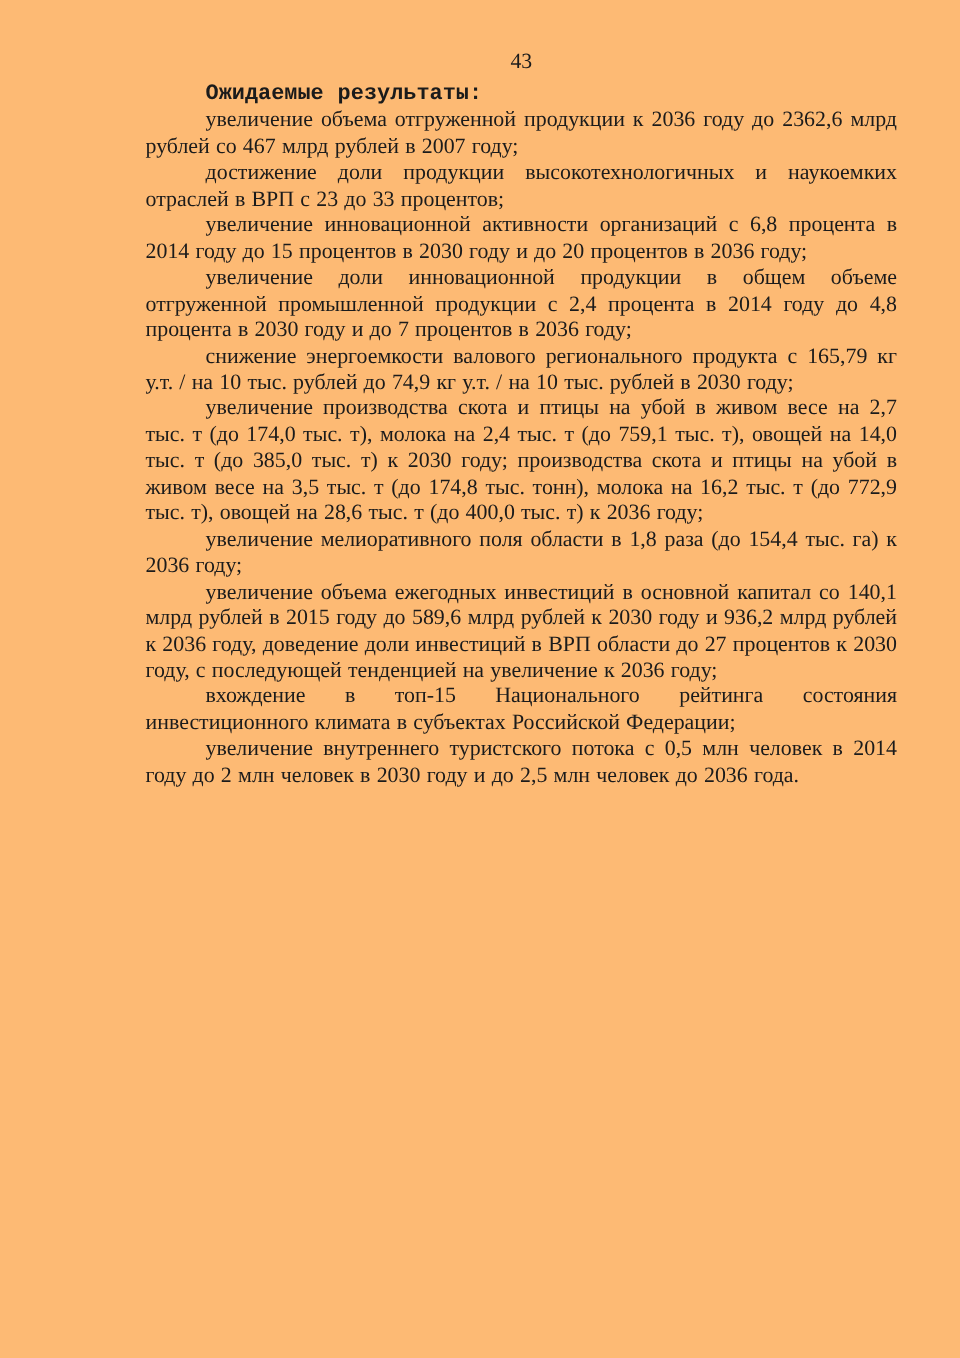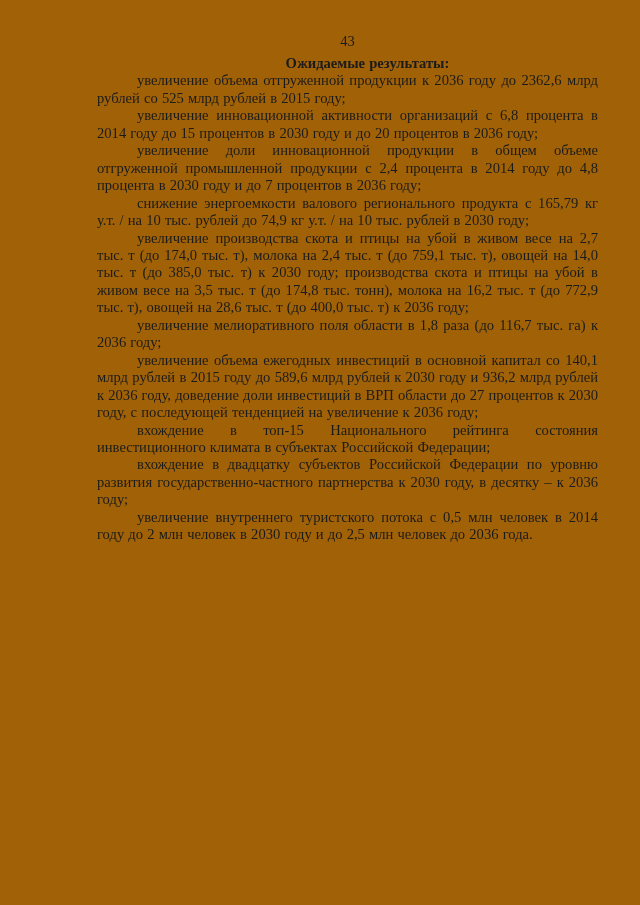--- a/index.html
+++ b/index.html
@@ -4,21 +4,21 @@
 <style>
   html, body {
     margin: 0;
     padding: 0;
     background: #ffffff;
   }
   .page {
     position: relative;
     width: 640px;
     height: 905px;
-    background: #a16207;
+    background: #fdba74;
     font-family: "Liberation Serif", "DejaVu Serif", serif;
     color: #1b1b1b;
     overflow: hidden;
   }
   .page-number {
     position: absolute;
     top: 34px;
     left: 97px;
     width: 501px;
     text-align: center;
@@ -35,34 +35,35 @@
     margin: 0;
     font-size: 14.6px;
     line-height: 17.45px;
     text-align: justify;
     text-indent: 40px;
     hyphens: none;
     word-spacing: 0.5px;
   }
   .content p.heading {
     font-weight: bold;
-    text-align: center;
+    text-align: left;
+    font-family: Liberation Mono, monospace;
   }
 </style>
 </head>
 <body>
 
 <div class="page">
   <div class="page-number">43</div>
   <div class="content">
     <p class="heading">Ожидаемые результаты:</p>
-    <p>увеличение объема отгруженной продукции к 2036 году до 2362,6 млрд рублей со 525 млрд рублей в 2015 году;</p>
+    <p>увеличение объема отгруженной продукции к 2036 году до 2362,6 млрд рублей со 467 млрд рублей в 2007 году;</p>
+    <p>достижение доли продукции высокотехнологичных и наукоемких отраслей в ВРП с 23 до 33 процентов;</p>
     <p>увеличение инновационной активности организаций с 6,8 процента в 2014 году до 15 процентов в 2030 году и до 20 процентов в 2036 году;</p>
     <p>увеличение доли инновационной продукции в общем объеме отгруженной промышленной продукции с 2,4 процента в 2014 году до 4,8 процента в 2030 году и до 7 процентов в 2036 году;</p>
     <p>снижение энергоемкости валового регионального продукта с 165,79 кг у.т. / на 10 тыс. рублей до 74,9 кг у.т. / на 10 тыс. рублей в 2030 году;</p>
     <p>увеличение производства скота и птицы на убой в живом весе на 2,7 тыс. т (до 174,0 тыс. т), молока на 2,4 тыс. т (до 759,1 тыс. т), овощей на 14,0 тыс. т (до 385,0 тыс. т) к 2030 году; производства скота и птицы на убой в живом весе на 3,5 тыс. т (до 174,8 тыс. тонн), молока на 16,2 тыс. т (до 772,9 тыс. т), овощей на 28,6 тыс. т (до 400,0 тыс. т) к 2036 году;</p>
-    <p>увеличение мелиоративного поля области в 1,8 раза (до 116,7 тыс. га) к 2036 году;</p>
+    <p>увеличение мелиоративного поля области в 1,8 раза (до 154,4 тыс. га) к 2036 году;</p>
     <p>увеличение объема ежегодных инвестиций в основной капитал со 140,1 млрд рублей в 2015 году до 589,6 млрд рублей к 2030 году и 936,2 млрд рублей к 2036 году, доведение доли инвестиций в ВРП области до 27 процентов к 2030 году, с последующей тенденцией на увеличение к 2036 году;</p>
     <p>вхождение в топ-15 Национального рейтинга состояния инвестиционного климата в субъектах Российской Федерации;</p>
-    <p>вхождение в двадцатку субъектов Российской Федерации по уровню развития государственно-частного партнерства к 2030 году, в десятку – к 2036 году;</p>
     <p>увеличение внутреннего туристского потока с 0,5 млн человек в 2014 году до 2 млн человек в 2030 году и до 2,5 млн человек до 2036 года.</p>
   </div>
 </div>
 
 </body></html>

